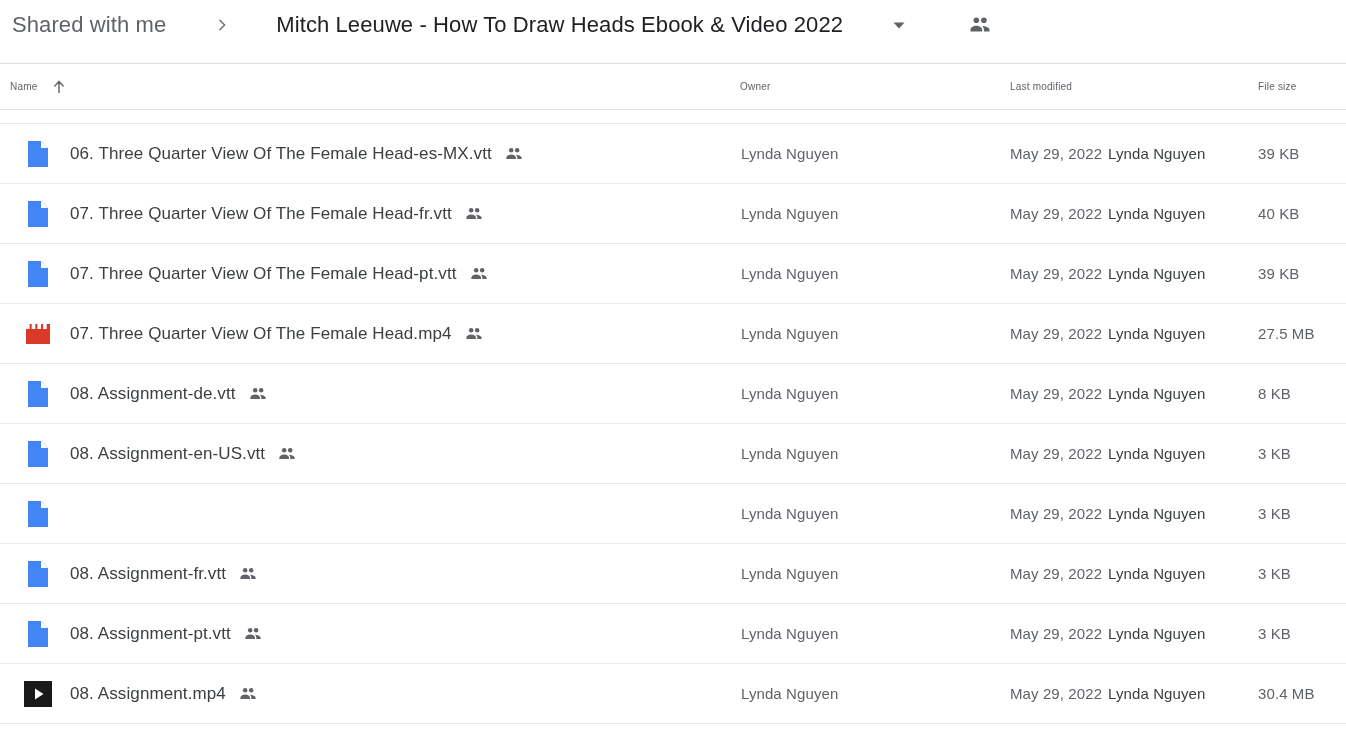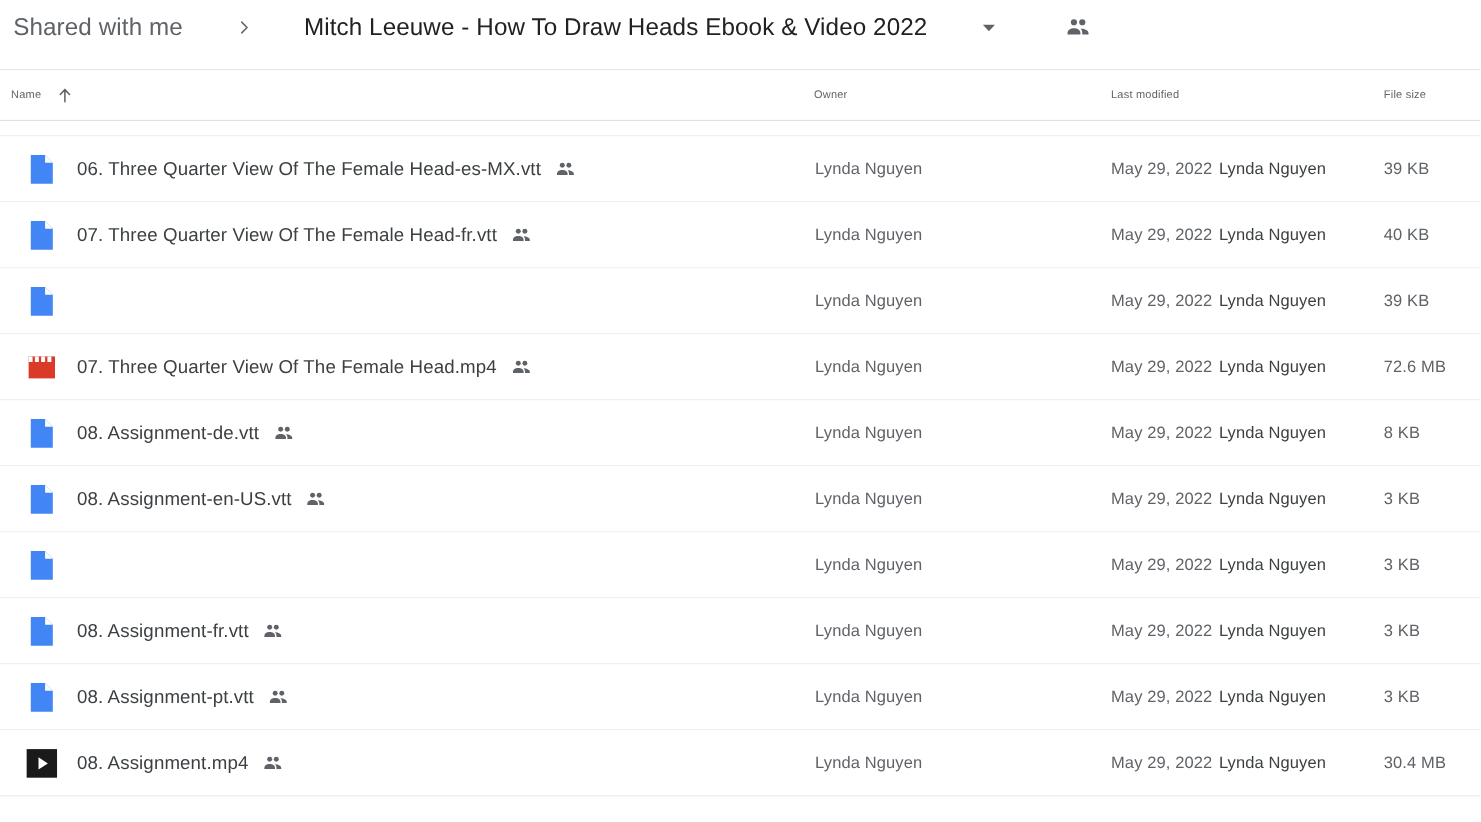--- a/index.html
+++ b/index.html
@@ -256,20 +256,31 @@
         <span class="cell-mod"><span>May 29, 2022</span><span class="mod-by">Lynda Nguyen</span></span>
         <span class="cell-size">40 KB</span>
       </div>
       <div class="row">
         <span class="cell-icon">
   <svg class="icon-doc" viewBox="0 0 22 28" aria-hidden="true">
     <path d="M1 1 h13 l7 7 v19 H1 Z" fill="#4285f4"></path>
     <path d="M14 1 v7 h7 Z" fill="#ffffff"></path>
   </svg>
 </span>
+        <span class="cell-name">
+          <span>07. Three Quarter View Of The Female Head-pt.vtt</span>
+          <span class="shared-badge">
+  <svg width="20" height="20" viewBox="0 0 24 24" aria-hidden="true">
+    <circle cx="8.6" cy="7.4" r="2.7" fill="#5f6368"></circle>
+    <circle cx="15.8" cy="7.4" r="2.7" fill="#5f6368"></circle>
+    <path d="M2.8 16.8c0-2.6 2.6-4.1 5.8-4.1s5.8 1.5 5.8 4.1v1.2H2.8z" fill="#5f6368"></path>
+    <path d="M14.4 12.9c2.7.2 6.8 1.4 6.8 3.9v1.2h-5.2v-1.2c0-1.6-.7-2.9-1.6-3.9z" fill="#5f6368"></path>
+  </svg>
+</span>
+        </span>
         <span class="cell-owner">Lynda Nguyen</span>
         <span class="cell-mod"><span>May 29, 2022</span><span class="mod-by">Lynda Nguyen</span></span>
         <span class="cell-size">39 KB</span>
       </div>
       <div class="row">
         <span class="cell-icon">
   <svg class="icon-clap" viewBox="0 0 26 26" aria-hidden="true">
     <rect x="1" y="3" width="24" height="20" fill="#db3a29"></rect>
     <path d="M1 3 h3.6 v5 H1 Z M6.7 3 h3.6 v5 H6.7 Z M12.4 3 h3.6 v5 h-3.6 Z M18.1 3 h3.6 v5 h-3.6 Z" fill="#ffffff"></path>
   </svg>
@@ -280,21 +291,21 @@
   <svg width="20" height="20" viewBox="0 0 24 24" aria-hidden="true">
     <circle cx="8.6" cy="7.4" r="2.7" fill="#5f6368"></circle>
     <circle cx="15.8" cy="7.4" r="2.7" fill="#5f6368"></circle>
     <path d="M2.8 16.8c0-2.6 2.6-4.1 5.8-4.1s5.8 1.5 5.8 4.1v1.2H2.8z" fill="#5f6368"></path>
     <path d="M14.4 12.9c2.7.2 6.8 1.4 6.8 3.9v1.2h-5.2v-1.2c0-1.6-.7-2.9-1.6-3.9z" fill="#5f6368"></path>
   </svg>
 </span>
         </span>
         <span class="cell-owner">Lynda Nguyen</span>
         <span class="cell-mod"><span>May 29, 2022</span><span class="mod-by">Lynda Nguyen</span></span>
-        <span class="cell-size">72.6 MB</span>
+        <span class="cell-size">27.5 MB</span>
       </div>
       <div class="row">
         <span class="cell-icon">
   <svg class="icon-doc" viewBox="0 0 22 28" aria-hidden="true">
     <path d="M1 1 h13 l7 7 v19 H1 Z" fill="#4285f4"></path>
     <path d="M14 1 v7 h7 Z" fill="#ffffff"></path>
   </svg>
 </span>
         <span class="cell-name">
           <span>08. Assignment-de.vtt</span>

